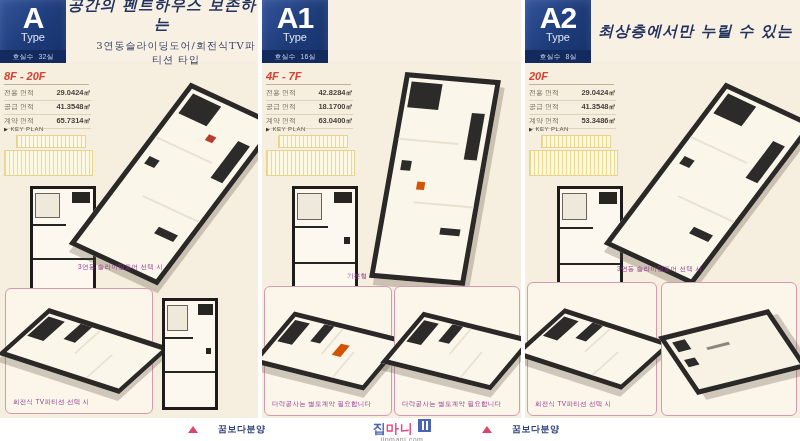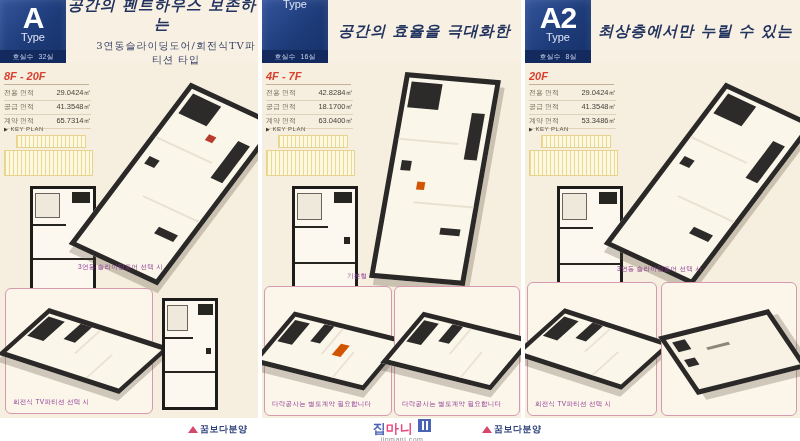--- a/index.html
+++ b/index.html
@@ -27,21 +27,21 @@
   .hd-sub{font-family:"DejaVu Serif",serif;font-size:10px;color:#333f63;text-align:center;
           margin-top:5px;padding-left:28px;letter-spacing:1px;}
 
   
   .floors{position:absolute;left:4px;top:70px;width:85px;font-size:11px;font-weight:bold;font-style:italic;
           color:#d8402f;border-bottom:1px solid #c3b293;padding-bottom:2px;}
   .areas{position:absolute;left:4px;top:87px;width:87px;}
   .arow{display:flex;justify-content:space-between;align-items:baseline;
         border-bottom:1px solid #ded2ba;padding:1px 0 2px;}
   .alabel{font-size:7px;color:#75705f;}
-  .avalue{font-size:7.5px;color:#46413a;}
+  .avalue{font-size:7.5px;color:#46413a;font-weight:bold;}
   .keyplan-label{position:absolute;left:4px;top:126px;font-size:6px;color:#5a554a;letter-spacing:.5px;}
   .keyplan-label .arr{color:#3c3a33;font-size:5px;}
   .keyplan{position:absolute;left:4px;top:135px;width:87px;}
   .kp-row{border:1px solid #e7d38e;background-color:#fdf8e2;
           background-image:repeating-linear-gradient(90deg,#ecd98f 0,#ecd98f 1px,transparent 1px,transparent 4px);}
   .kp-r1{height:11px;width:68px;margin-left:12px;margin-bottom:2px;}
   .kp-r2{height:24px;width:87px;}
   .compass{position:absolute;font-size:8px;color:#9b948486;color:#9a9484;}
 
   
@@ -81,21 +81,21 @@
   .iso-roof .d2{left:30%;top:30%;width:22%;height:3px;background:#8d867a;}
   .iso-roof .d3{left:4%;bottom:10%;width:10%;height:16%;}
 
   
   .caption{position:absolute;font-size:6.5px;color:#8e3a93;letter-spacing:.3px;}
   .pinkbox{position:absolute;border:1px solid #d49ab0;border-radius:6px;background:#fbf5ea;}
   .pinkbox .caption{left:7px;bottom:6px;}
 
   
   .footer{position:absolute;left:0;top:418px;width:800px;height:23px;background:#ffffff;}
-  .brand-logo{position:absolute;top:5px;display:flex;align-items:center;gap:2px;justify-content:space-between;}
+  .brand-logo{position:absolute;top:5px;display:flex;align-items:center;gap:20px;justify-content:space-between;}
   .brand-logo.left{left:188px;}
   .brand-logo.right{left:482px;}
   .roof-icon{width:0;height:0;border-left:5px solid transparent;border-right:5px solid transparent;
              border-bottom:7px solid #d6486b;display:inline-block;}
   .brand-text{font-size:9px;font-weight:bold;color:#2b3f79;letter-spacing:.5px;}
   .watermark{position:absolute;left:352px;top:1px;width:100px;text-align:center;line-height:11px;}
   .wm-jip{color:#4a63b5;font-weight:bold;font-size:13px;}
   .wm-mani{color:#e8467c;font-weight:bold;font-size:13px;letter-spacing:1px;}
   .wm-bld{display:inline-block;width:9px;height:9px;border:2px solid #4a63b5;vertical-align:1px;
           background-image:linear-gradient(90deg,#4a63b5 2px,transparent 2px);background-size:4px 100%;}
@@ -177,28 +177,28 @@
         <i class="bath"></i>
           <i class="clo"></i>
         <i class="mid"></i>
           <i class="low"></i>
         <i class="dot"></i>
       </div>
     </section>
 
     <section class="panel p1">
       <div class="badge">
+        <div class="badge-letter">A1</div>
         <div class="badge-type">Type</div>
         <div class="badge-strip">
           <span>호실수</span>
           <span>16실</span>
         </div>
       </div>
       <div class="title-block">
-        <div class="hd-title">공간의 효율을 극대화한</div>
       </div>
 
       <div class="floors">4F - 7F</div>
       <div class="areas">
         <div class="arow">
           <span class="alabel">전용 면적</span>
           <span class="avalue">42.8284㎡</span>
         </div>
         <div class="arow">
           <span class="alabel">공급 면적</span>

